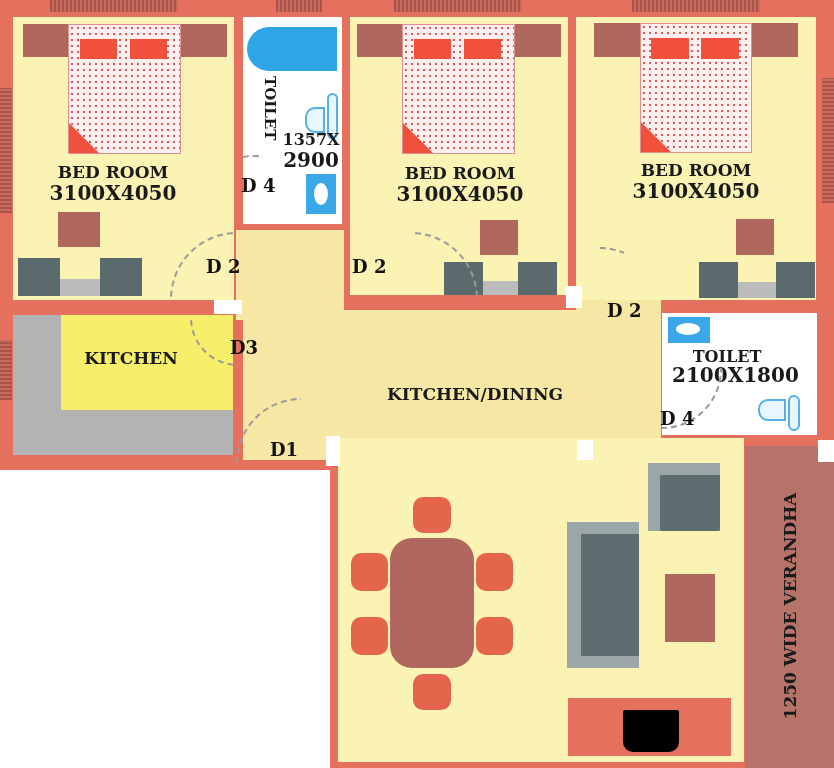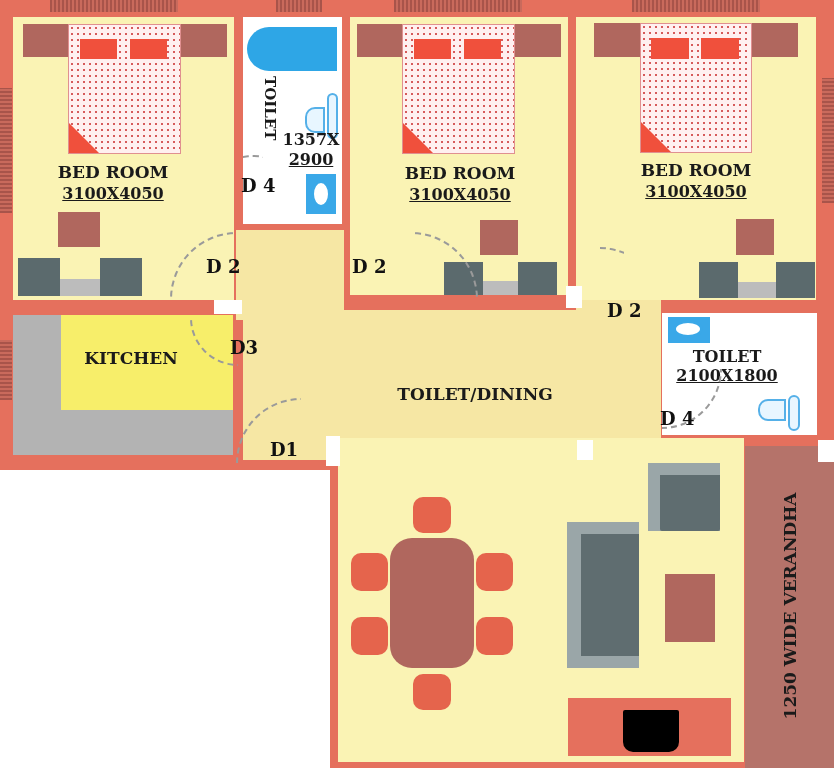--- a/index.html
+++ b/index.html
@@ -5,21 +5,21 @@
   html, body { margin:0; padding:0; background:#ffffff; }
   body { width:834px; height:768px; position:relative; overflow:hidden; font-family:"DejaVu Serif", "Liberation Serif", serif; }
   .abs { position:absolute; box-sizing:border-box; }
   .wall { background:#e5705d; }
   .floor { background:#faf3b4;padding-left:16px; }
   .floor-hall { background:#f6e7a4; }
   .floor-kitchen { background:#f7ee6a; }
   .floor-white { background:#ffffff; }
   .counter { background:#b3b3b3; }
   .label { position:absolute; text-align:center; font-weight:bold; color:#1a1a1a; font-size:17px; line-height:21px; white-space:nowrap; }
-  .label .dim { display:block; font-size:16px;text-decoration:underline; }
+  .label .dim { display:block; font-size:20px; }
   .door-lbl { position:absolute; font-weight:bold; color:#111; font-size:18px; font-family:"DejaVu Serif", serif; }
   .bed { background-color:#fff0f0;
          background-image: radial-gradient(#d65a5a 1.2px, transparent 1.4px);
          background-size:6px 6px; border:1px solid #e09090; }
   .pillow { background:#f0503c; }
   .side-table { background:#b0675e; }
   .chair { background:#5b6a6d; }
   .desk-gap { background:#bcbcbc; }
   .sq { background:#b0675e; }
   .dash-arc { border:2px dashed #9a9a9a; border-radius:50%; }
@@ -132,21 +132,21 @@
     <span>KITCHEN</span>
   </div>
 </div>
 
 <div class="abs floor-hall" style="left:243px;top:310px;width:418px;height:150px;"></div>
 <div class="abs floor-hall" style="left:236px;top:300px;width:108px;height:20px;"></div>
 <div class="abs floor-hall" style="left:576px;top:300px;width:85px;height:140px;"></div>
 <div class="abs floor" style="left:338px;top:438px;width:406px;height:324px;"></div>
 
 <div class="label" style="left:370px;top:384px;width:210px;">
-  <span>TOILET/DINING</span>
+  <span>KITCHEN/DINING</span>
 </div>
 
 <div class="abs dchair" style="left:413px;top:497px;width:38px;height:36px;"></div>
 <div class="abs dchair" style="left:351px;top:553px;width:37px;height:38px;"></div>
 <div class="abs dchair" style="left:476px;top:553px;width:37px;height:38px;"></div>
 <div class="abs dchair" style="left:351px;top:617px;width:37px;height:38px;"></div>
 <div class="abs dchair" style="left:476px;top:617px;width:37px;height:38px;"></div>
 <div class="abs dchair" style="left:413px;top:674px;width:38px;height:36px;"></div>
 <div class="abs dtable" style="left:390px;top:538px;width:84px;height:130px;"></div>
 

